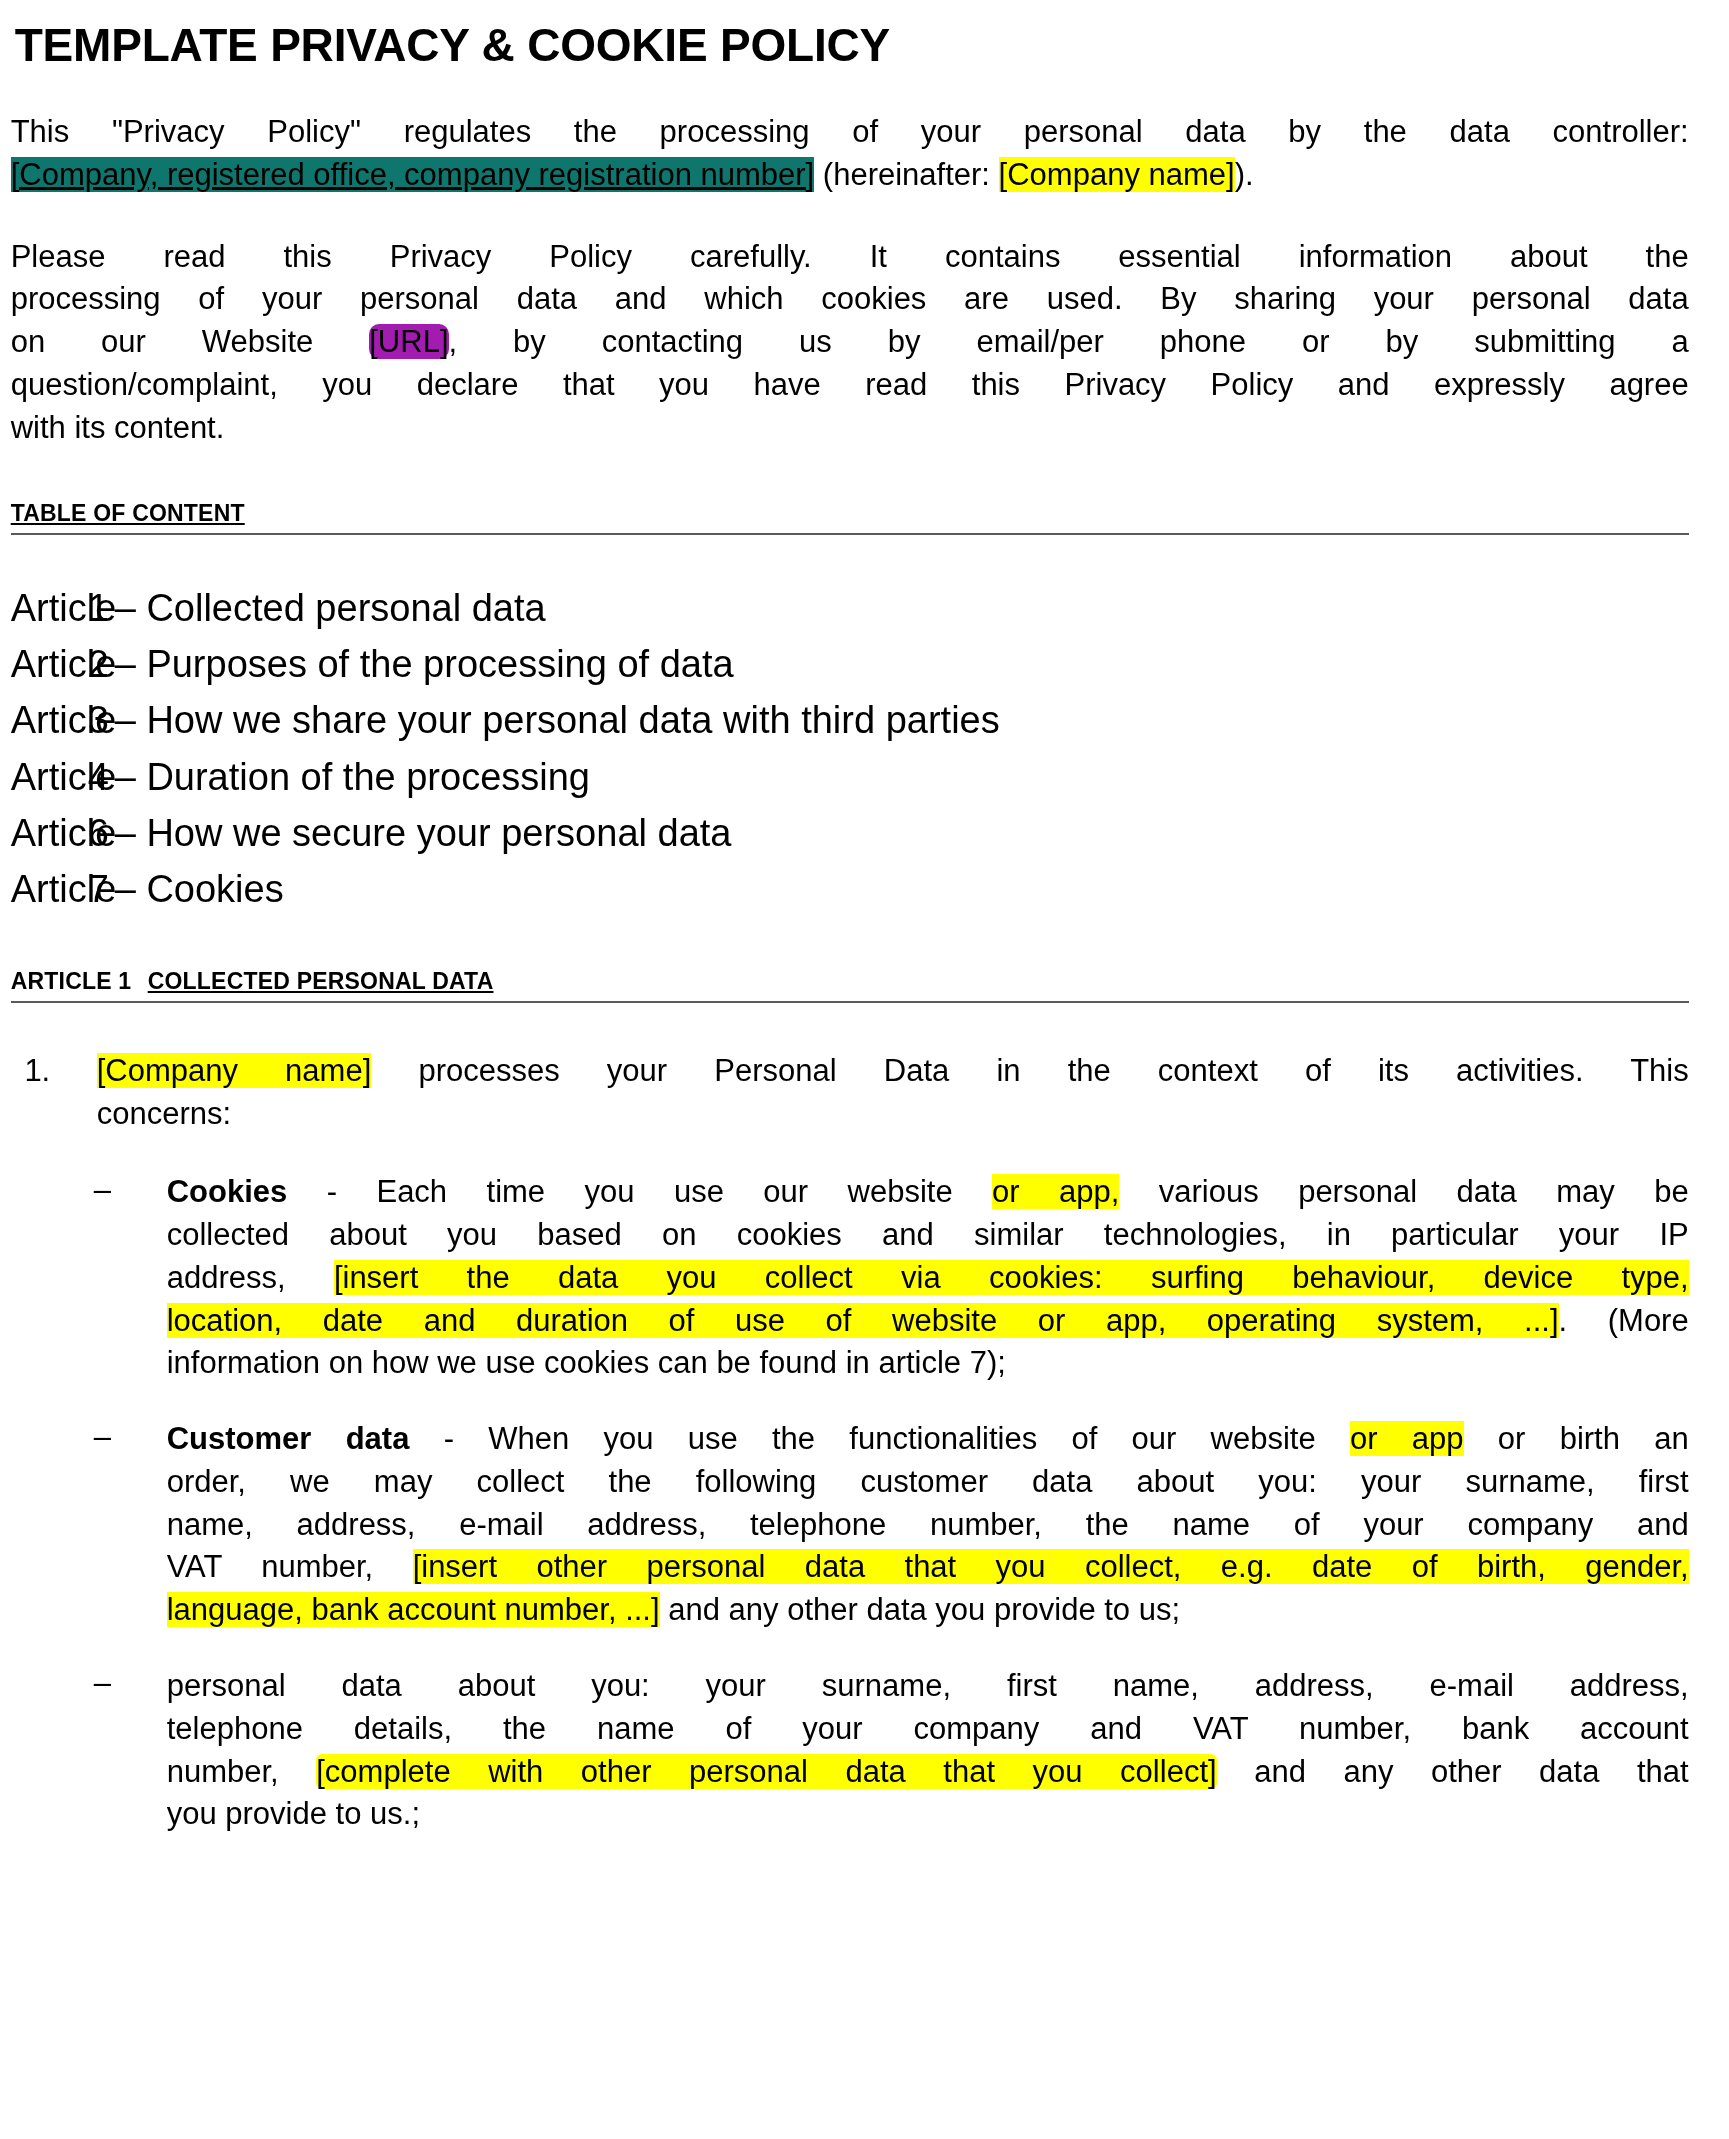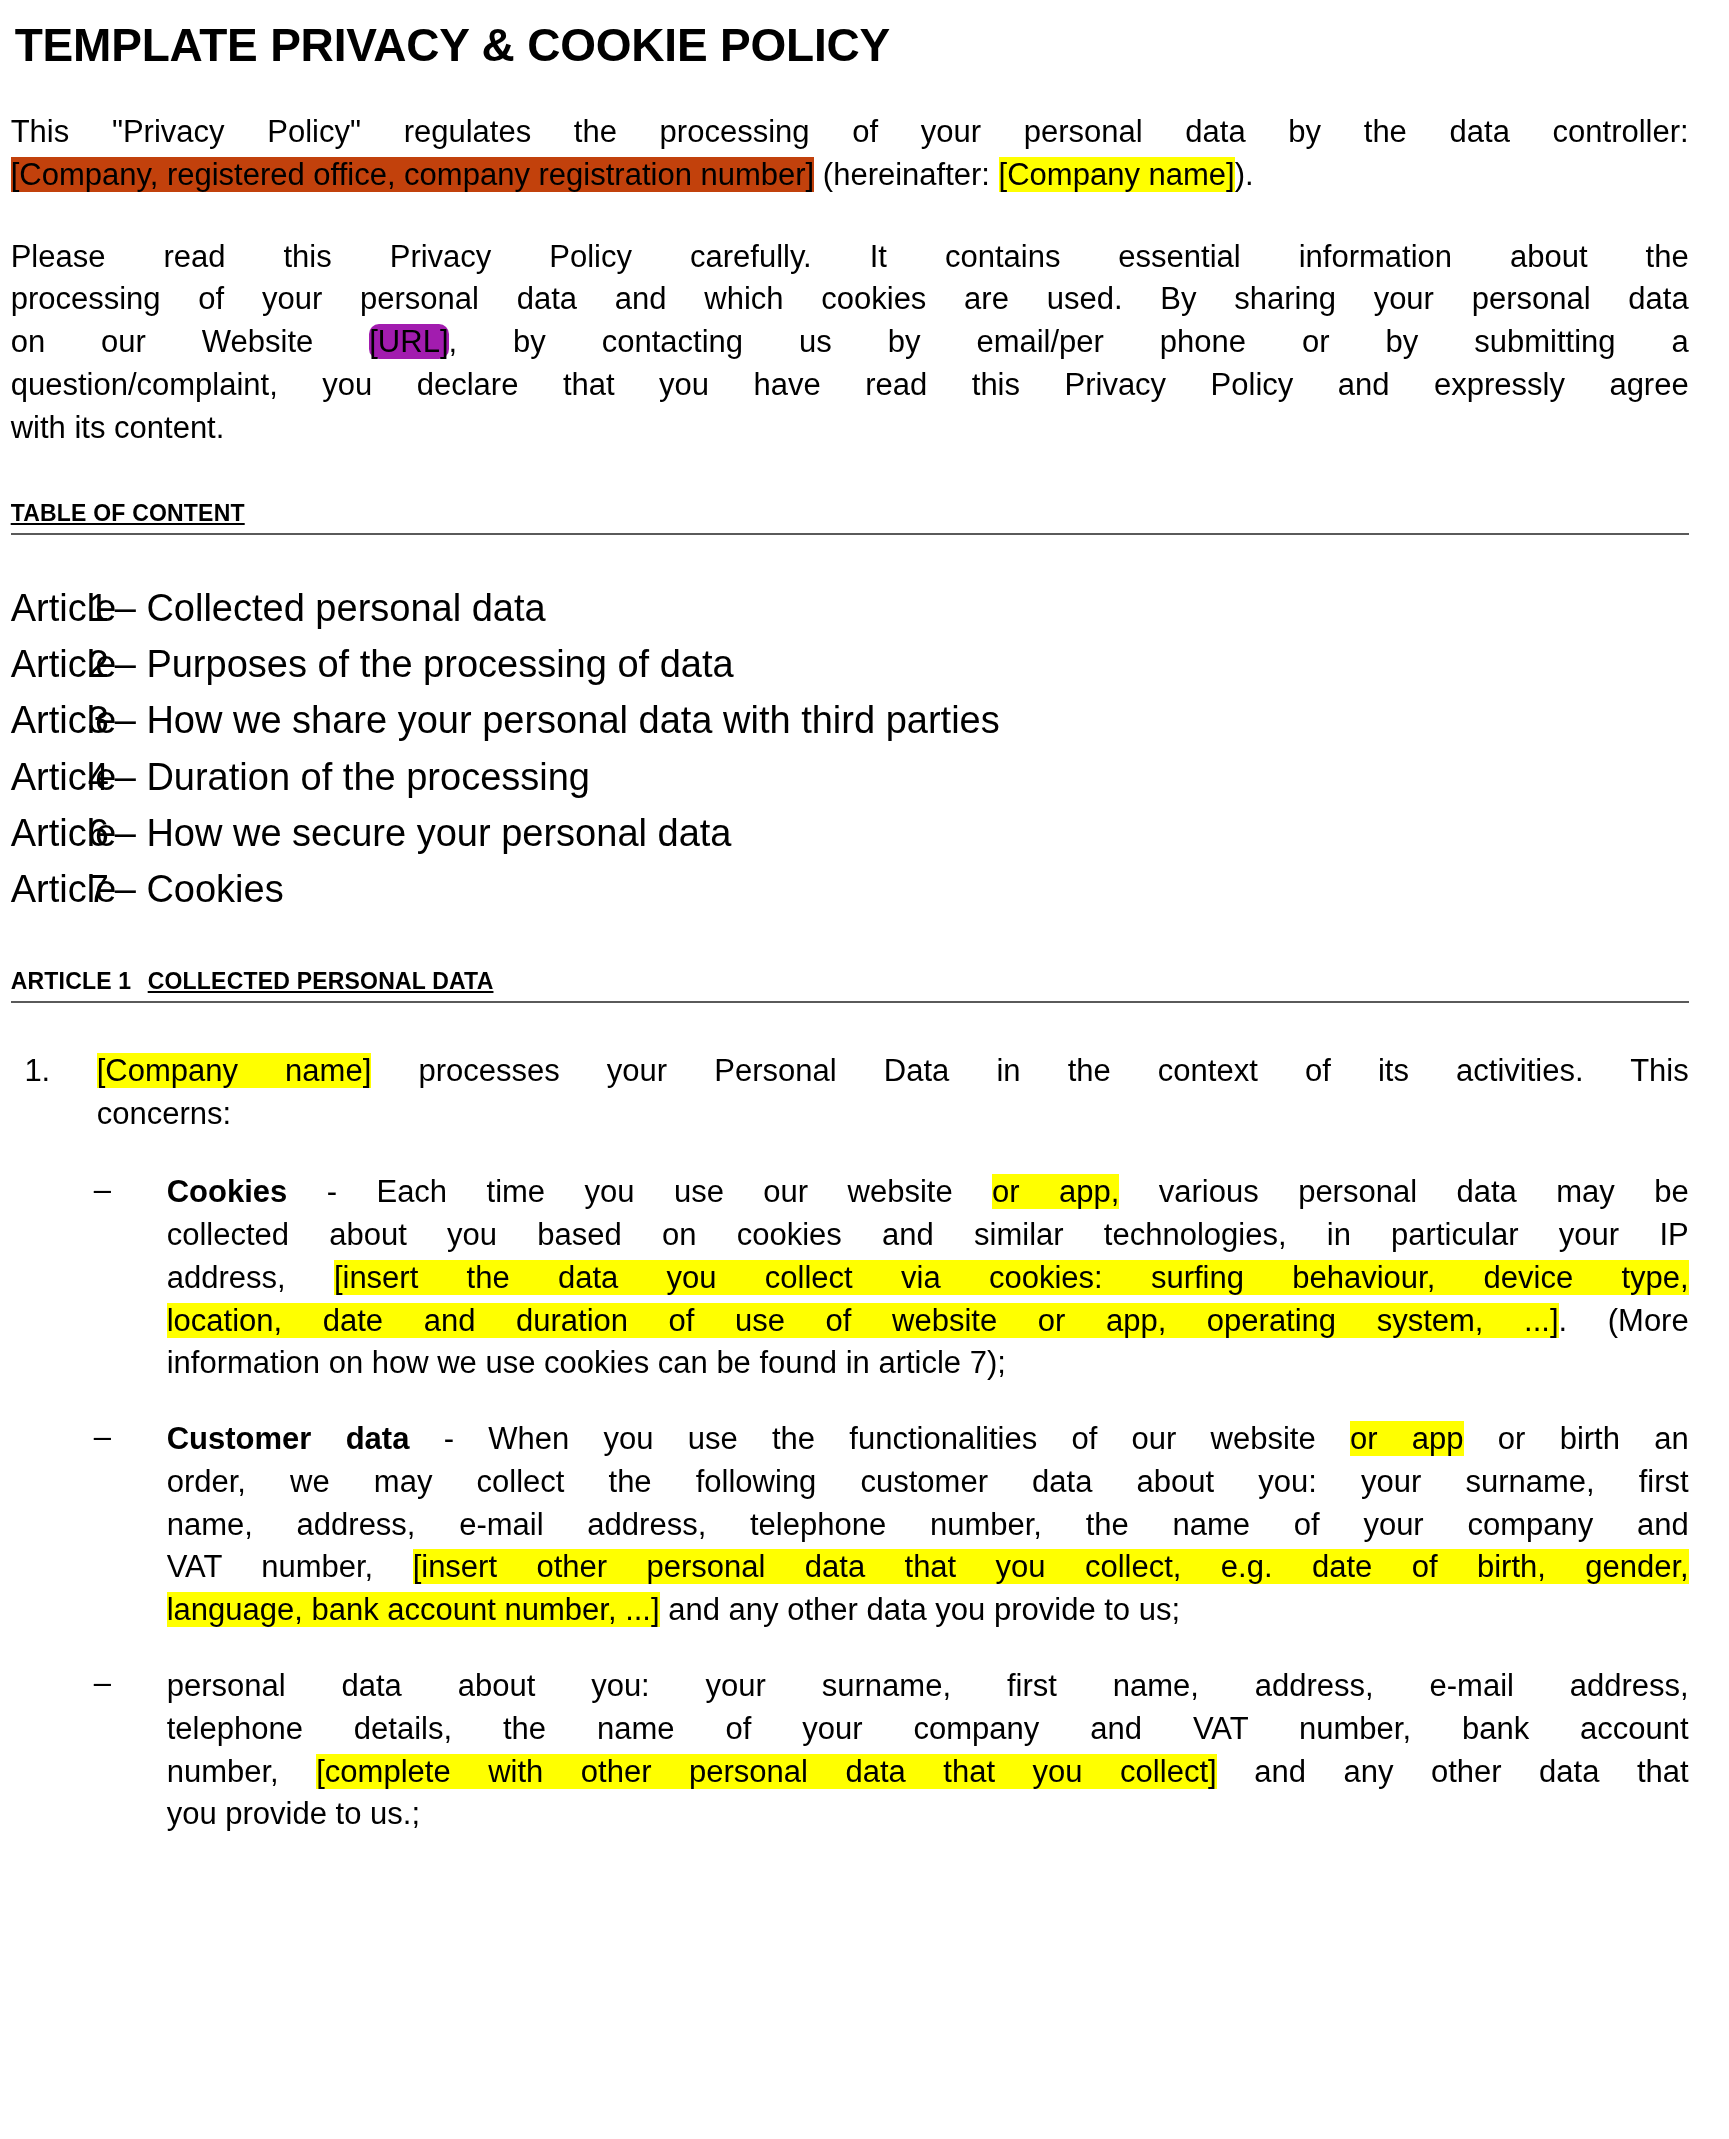--- a/index.html
+++ b/index.html
@@ -149,21 +149,21 @@
 </head>
 <body>
 
 <div class="page">
   <div class="content">
 
     <h1 class="doc-title">TEMPLATE PRIVACY &amp; COOKIE POLICY</h1>
 
     <p class="para p-intro1">
       <span class="jline">This "Privacy Policy" regulates the processing of your personal data by the data controller:</span>
-      <span class="jline last"><span class="hl" style="background-color: #c2410c;">[Company, registered office, company registration number]</span><span> (hereinafter: </span><span class="hl" style="background-color: rgb(255, 255, 0);">[Company name]</span><span>).</span></span>
+      <span class="jline last"><span class="hl" style="background-color: #0f766e; text-decoration: underline;">[Company, registered office, company registration number]</span><span> (hereinafter: </span><span class="hl" style="background-color: rgb(255, 255, 0);">[Company name]</span><span>).</span></span>
     </p>
 
     <p class="para p-intro2">
       <span class="jline">Please read this Privacy Policy carefully. It contains essential information about the</span>
       <span class="jline">processing of your personal data and which cookies are used. By sharing your personal data</span>
       <span class="jline"><span>on our Website </span><span class="hl" style="background-color: #a21caf; border-radius: 10px;">[URL]</span><span>, by contacting us by email/per phone or by submitting a</span></span>
       <span class="jline">question/complaint, you declare that you have read this Privacy Policy and expressly agree</span>
       <span class="jline last">with its content.</span>
     </p>
 
@@ -210,21 +210,21 @@
           <span class="jline">order, we may collect the following customer data about you: your surname, first</span>
           <span class="jline">name, address, e-mail address, telephone number, the name of your company and</span>
           <span class="jline"><span>VAT number, </span><span class="hl" style="background-color: rgb(255, 255, 0);">[insert other personal data that you collect, e.g. date of birth, gender,</span></span>
           <span class="jline last"><span class="hl" style="background-color: rgb(255, 255, 0);">language, bank account number, ...]</span><span> and any other data you provide to us;</span></span>
         </div>
 
         <div class="dash-item">
           <span class="marker">–</span>
           <span class="jline">personal data about you: your surname, first name, address, e-mail address,</span>
           <span class="jline">telephone details, the name of your company and VAT number, bank account</span>
-          <span class="jline"><span>number, </span><span class="hl" style="background-color: rgb(255, 255, 0);">[complete with other personal data that you collect]</span><span> and any other data that</span></span>
+          <span class="jline"><span>number, </span><span class="hl" style="background-color: rgb(255, 255, 0); border-radius: 6px;">[complete with other personal data that you collect]</span><span> and any other data that</span></span>
           <span class="jline last">you provide to us.;</span>
         </div>
 
       </div>
     </div>
 
   </div>
 </div>
 
 

